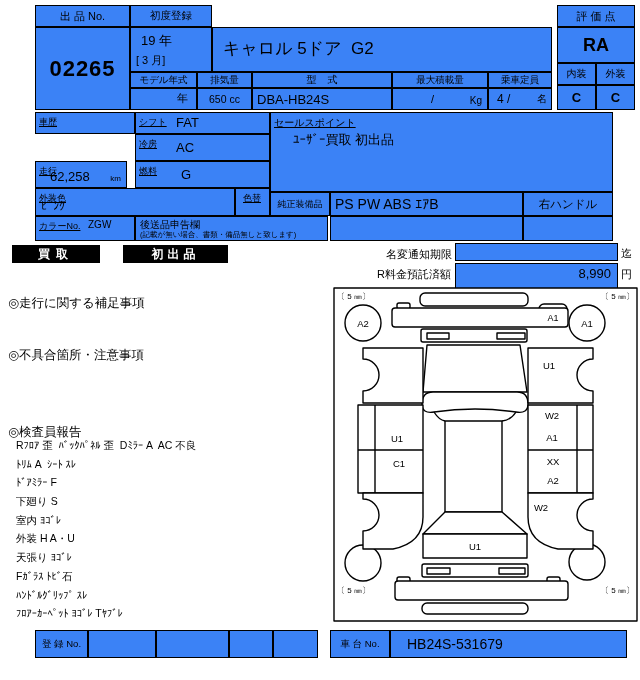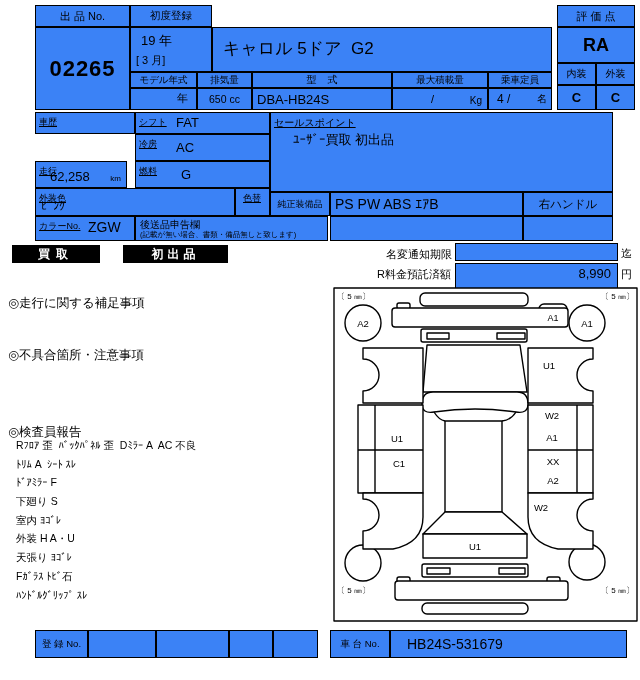--- a/index.html
+++ b/index.html
@@ -122,21 +122,21 @@
   <div class="b" style="left:35px;top:188px;width:200px;height:28px">
     <span class="lab">外装色</span>
     <span class="txt" style="left:5px;bottom:2px;font-size:12px">ﾋﾟﾝｸ</span>
     </div>
   <div class="b" style="left:235px;top:188px;width:35px;height:28px">
     <span class="lab" style="left:7px">色替</span>
     </div>
 
   <div class="b" style="left:35px;top:216px;width:100px;height:25px">
     <span class="lab">カラーNo.</span>
-    <span class="val" style="left:52px;top:2px;font-size:14px">ZGW</span>
+    <span class="val" style="left:52px;top:2px;font-size:10px">ZGW</span>
     </div>
   <div class="b" style="left:135px;top:216px;width:193px;height:25px">
     <span class="txt" style="left:4px;top:1px;font-size:10px">後送品申告欄</span>
     <span class="txt" style="left:4px;top:13px;font-size:7.5px">(記載が無い場合、書類・備品無しと致します)</span>
     </div>
 
   <div class="b" style="left:270px;top:112px;width:343px;height:80px">
     <span class="lab" style="font-size:10px">セールスポイント</span>
     <span class="val" style="left:22px;top:18px;font-size:13px">ﾕｰｻﾞｰ買取 初出品</span>
     </div>
@@ -178,20 +178,21 @@
   <div style="position:absolute;left:16px;top:439px;width:312px">
     <div class="nitem">Rﾌﾛｱ 歪  ﾊﾞｯｸﾊﾟﾈﾙ 歪  Dﾐﾗｰ A  AC 不良</div>
     <div class="nitem">ﾄﾘﾑ A  ｼｰﾄ ｽﾚ</div>
     <div class="nitem">ﾄﾞｱﾐﾗｰ F</div>
     <div class="nitem">下廻り S</div>
     <div class="nitem">室内 ﾖｺﾞﾚ</div>
     <div class="nitem">外装 H A・U</div>
     <div class="nitem">天張り ﾖｺﾞﾚ</div>
     <div class="nitem">Fｶﾞﾗｽ ﾄﾋﾞ石</div>
     <div class="nitem">ﾊﾝﾄﾞﾙｸﾞﾘｯﾌﾟ ｽﾚ</div>
+    <div class="nitem">ﾌﾛｱｰｶｰﾍﾟｯﾄ ﾖｺﾞﾚ Tﾔﾌﾞﾚ</div>
   </div>
 
   <svg viewBox="0 0 305 335" style="position:absolute;left:333px;top:287px;width:305px;height:335px">
     <g fill="#fff" stroke="#000" stroke-width="1.4" stroke-linejoin="round">
       <rect x="1" y="1" width="303" height="333"></rect>
       <circle cx="30" cy="36" r="18"></circle>
       <circle cx="254" cy="36" r="18"></circle>
       <circle cx="30" cy="276" r="18"></circle>
       <circle cx="254" cy="275" r="18"></circle>
       <rect x="87" y="6" width="108" height="13" rx="5"></rect>

